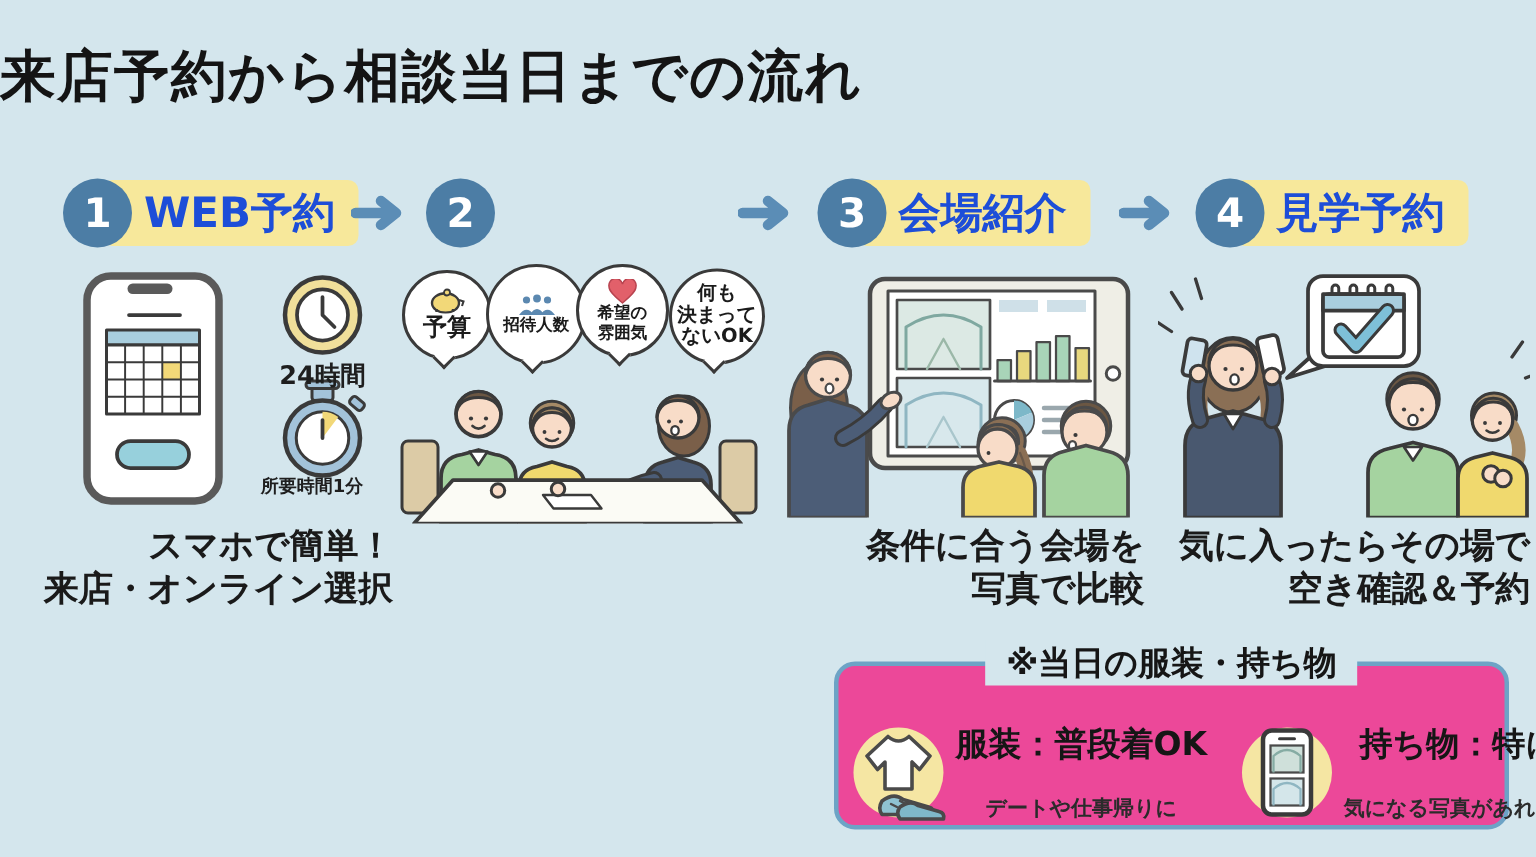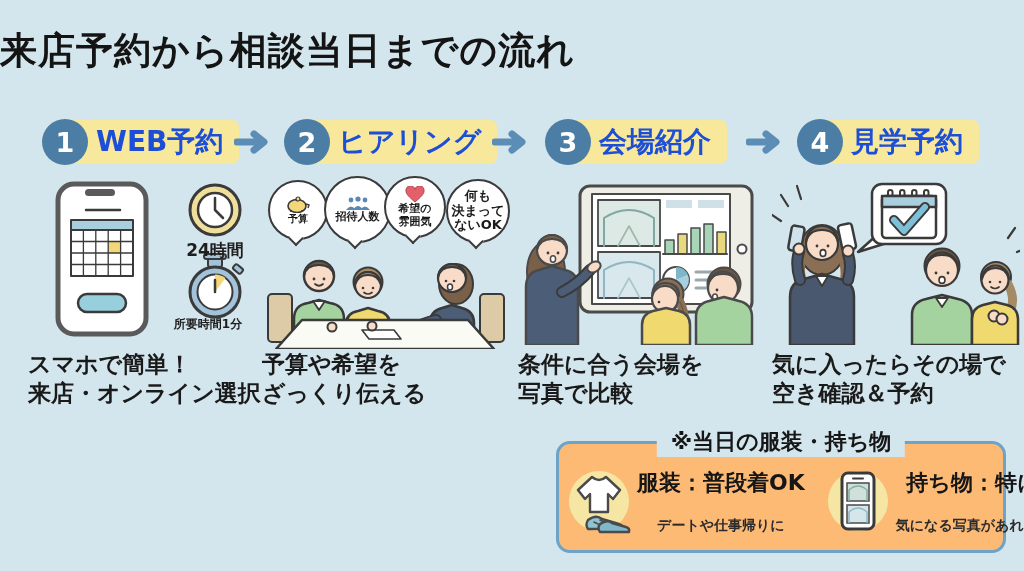--- a/index.html
+++ b/index.html
@@ -25,46 +25,46 @@
   .step-label{
     background:#f7e89b;border-radius:7px;margin-left:-20px;
     padding:4px 16px 4px 28px;font-size:28px;font-weight:800;color:#1d4ed8;
     line-height:36px;white-space:nowrap;
   }
   .flow-arrow{position:absolute;top:130px;}
   
   .col{position:absolute;}
   .col .art{position:absolute;top:0;left:0;width:100%;}
   .caption{
-    position:absolute;left:0;width:100%;text-align:left;
+    position:absolute;left:0;width:100%;text-align:right;
     font-size:23px;font-weight:800;line-height:1.28;white-space:pre-line;color:#1a1a1a;
   }
   .art-label{position:absolute;text-align:center;font-weight:800;color:#1e1e1e;}
   
   .bubble{
     position:absolute;background:#fff;border:2px solid #3a3a3a;border-radius:50%;
     display:flex;flex-direction:column;align-items:center;justify-content:center;
     text-align:center;z-index:3;
   }
   .bubble::after{
     content:"";position:absolute;bottom:-6px;left:46%;width:9px;height:9px;background:#fff;
     border-right:2px solid #3a3a3a;border-bottom:2px solid #3a3a3a;
     transform:translateX(-50%) rotate(45deg);
   }
   .bubble .b-label{font-weight:800;white-space:pre-line;line-height:1.15;}
   
   .info-box{
     position:absolute;left:556px;top:441px;width:444px;height:106px;
-    background:#fdba74;border:3px solid #6da3c6;border-radius:14px;
+    background:#ec4899;border:3px solid #6da3c6;border-radius:14px;
   }
   .info-title{
     position:absolute;top:-17px;left:50%;transform:translateX(-50%);
     background:#d4e6ed;padding:0 14px;font-size:22px;font-weight:800;white-space:nowrap;color:#161616;
   }
-  .info-items{display:flex;height:100%;align-items:center;padding:10px 4px 2px 10px;box-sizing:border-box;gap:17px;}
+  .info-items{display:flex;height:100%;align-items:flex-end;padding:10px 4px 2px 10px;box-sizing:border-box;gap:17px;}
   .info-item{display:flex;align-items:center;}
   .icon-circle{
     width:60px;height:60px;border-radius:50%;background:#f5e6a3;
     position:relative;flex:0 0 auto;
   }
   .icon-circle svg{position:absolute;left:50%;top:50%;transform:translate(-50%,-50%);overflow:visible;}
   .info-texts{margin-left:8px;display:flex;flex-direction:column;align-items:center;}
   .info-label{font-size:22px;font-weight:800;white-space:nowrap;color:#161616;}
   .info-note{font-size:14px;font-weight:700;margin-top:19px;white-space:nowrap;color:#2b2b2b;}
 </style>
@@ -77,21 +77,20 @@
 
   <div class="step-badge" style="left:42px">
     <div class="step-num">1</div>
     <div class="step-label">WEB予約</div>
   </div>
   <svg class="flow-arrow" style="left:234px" width="36" height="24" viewBox="0 0 36 24">
     <path d="M3,12 H27 M20,4 L30,12 L20,20" fill="none" stroke="#5b8db6" stroke-width="7" stroke-linecap="round" stroke-linejoin="round"></path>
   </svg>
   <div class="step-badge" style="left:284px">
     <div class="step-num">2</div>
-    <div class="step-label">ヒアリング</div>
   </div>
   <svg class="flow-arrow" style="left:492px" width="36" height="24" viewBox="0 0 36 24">
     <path d="M3,12 H27 M20,4 L30,12 L20,20" fill="none" stroke="#5b8db6" stroke-width="7" stroke-linecap="round" stroke-linejoin="round"></path>
   </svg>
   <div class="step-badge" style="left:545px">
     <div class="step-num">3</div>
     <div class="step-label">会場紹介</div>
   </div>
   <svg class="flow-arrow" style="left:746px" width="36" height="24" viewBox="0 0 36 24">
     <path d="M3,12 H27 M20,4 L30,12 L20,20" fill="none" stroke="#5b8db6" stroke-width="7" stroke-linecap="round" stroke-linejoin="round"></path>
@@ -138,21 +137,21 @@
 
   <div class="col" style="left:262px;top:176px;width:245px;height:235px">
     <div class="art" style="height:174px;position:relative">
       <div class="bubble" style="left:6px;top:4px;width:56px;height:56px">
         <svg width="24" height="17" viewBox="0 0 24 17">
           <ellipse cx="11" cy="10" rx="9" ry="6.5" fill="#f2d878" stroke="#3a3a3a" stroke-width="1.6"></ellipse>
           <circle cx="12" cy="3" r="2" fill="#f2d878" stroke="#3a3a3a" stroke-width="1.2"></circle>
           <path d="M20,8 l3,1 -1,3" fill="none" stroke="#3a3a3a" stroke-width="1.4"></path>
           <path d="M5,16 v-2 M16,16 v-2" stroke="#3a3a3a" stroke-width="1.6"></path>
         </svg>
-        <span class="b-label" style="font-size:10px">予算</span>
+        <span class="b-label" style="font-size:16px">予算</span>
       </div>
       <div class="bubble" style="left:62px;top:0;width:63px;height:63px">
         <svg width="26" height="15" viewBox="0 0 26 15">
           <g fill="#5b88b0">
             <circle cx="6" cy="4" r="2.4"></circle>
               <circle cx="13" cy="3" r="2.6"></circle>
               <circle cx="20" cy="4" r="2.4"></circle>
             <path d="M1,14 q5,-7 10,0 Z"></path>
               <path d="M8,14 q5,-8 10,0 Z"></path>
               <path d="M15,14 q5,-7 10,0 Z"></path>
@@ -204,22 +203,20 @@
           <path d="M174,84 q-14,3 -24,10" fill="none" stroke="#4c5d77" stroke-width="8"></path>
           <circle cx="148" cy="95" r="5.5" fill="#f8dcc8" stroke-width="2"></circle>
 
           <polygon points="14,113 40,84 206,84 232,113" fill="#fbfbf5"></polygon>
           <polygon points="100,94 132,94 139,103 107,103" fill="#ffffff" stroke-width="1.6"></polygon>
           <circle cx="70" cy="91" r="4.5" fill="#f8dcc8" stroke-width="2"></circle>
           <circle cx="110" cy="90" r="4.5" fill="#f8dcc8" stroke-width="2"></circle>
         </g>
       </svg>
     </div>
-    <div class="caption" style="top:174px">予算や希望を
-ざっくり伝える</div>
   </div>
 
   <div class="col" style="left:772px;top:180px;width:248px;height:235px">
     <div class="art" style="height:165px;position:relative">
       <svg width="248" height="165" viewBox="0 0 248 165">
         <g stroke="#3a3a3a" stroke-width="2.5" stroke-linejoin="round" stroke-linecap="round">
 
           <path d="M16,26 l-7,-11 M29,19 l-4,-13 M9,41 l-9,-6" stroke-width="2.2" fill="none"></path>
           <path d="M236,58 l7,-10 M245,72 l10,-4" stroke-width="2.2" fill="none"></path>
 

